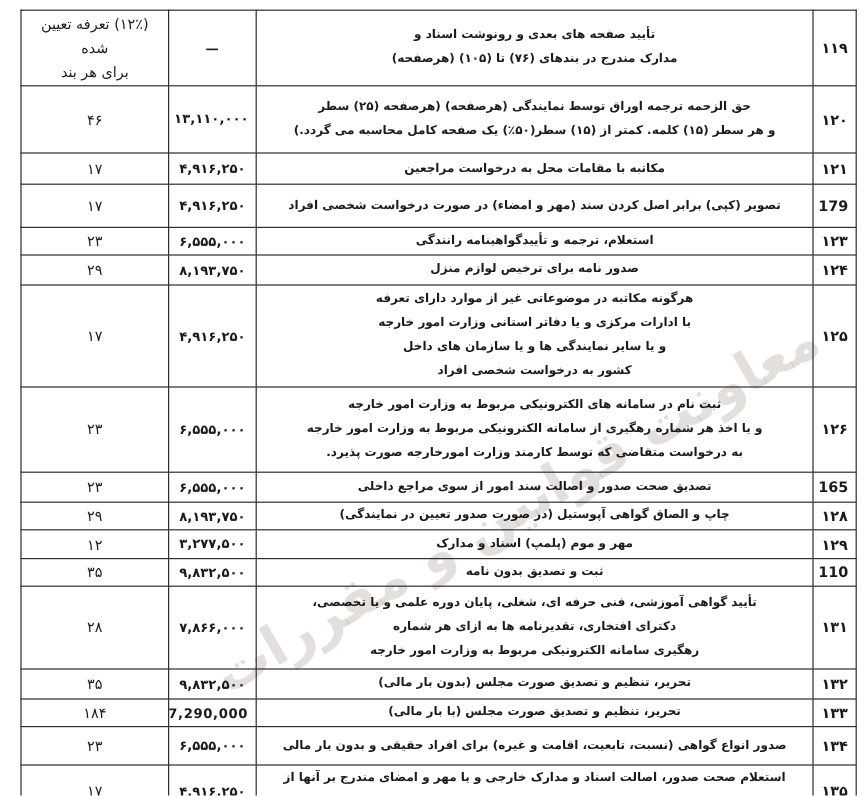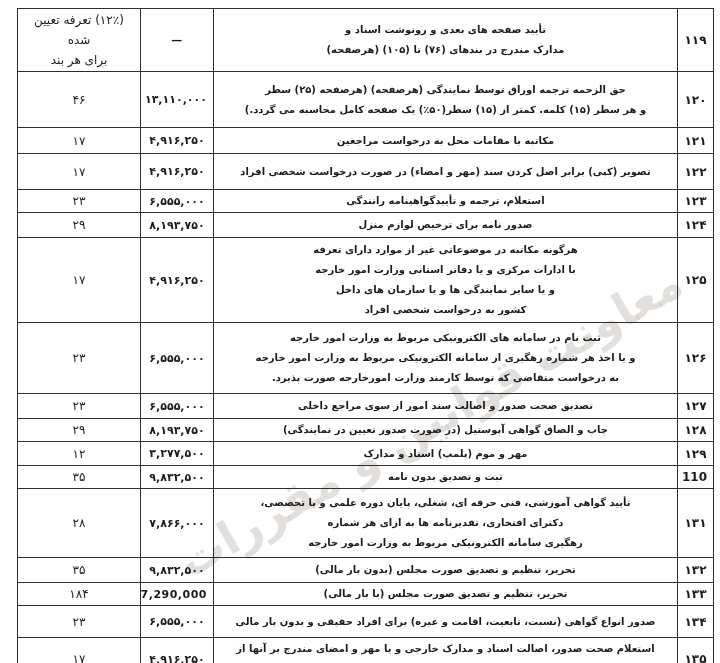--- a/index.html
+++ b/index.html
@@ -110,21 +110,21 @@
       <td class="amount">۱۳,۱۱۰,۰۰۰</td>
       <td class="tariff-val">۴۶</td>
     </tr>
         <tr style="height: 26px;">
       <td class="num">۱۲۱</td>
       <td class="desc">مکاتبه با مقامات محل به درخواست مراجعین</td>
       <td class="amount">۴,۹۱۶,۲۵۰</td>
       <td class="tariff-val">۱۷</td>
     </tr>
         <tr style="height: 36px;">
-      <td class="num">۱۲۲</td>
+      <td class="num">179</td>
       <td class="desc">تصویر (کپی) برابر اصل کردن سند (مهر و امضاء) در صورت درخواست شخصی افراد</td>
       <td class="amount">۴,۹۱۶,۲۵۰</td>
       <td class="tariff-val">۱۷</td>
     </tr>
         <tr style="height: 22px;">
       <td class="num">۱۲۳</td>
       <td class="desc">استعلام، ترجمه و تأییدگواهینامه رانندگی</td>
       <td class="amount">۶,۵۵۵,۰۰۰</td>
       <td class="tariff-val">۲۳</td>
     </tr>
@@ -145,21 +145,21 @@
     </tr>
         <tr style="height: 71px;">
       <td class="num">۱۲۶</td>
       <td class="desc">ثبت نام در سامانه های الکترونیکی مربوط به وزارت امور خارجه
 و یا اخذ هر شماره رهگیری از سامانه الکترونیکی مربوط به وزارت امور خارجه
 به درخواست متقاضی که توسط کارمند وزارت امورخارجه صورت پذیرد.</td>
       <td class="amount">۶,۵۵۵,۰۰۰</td>
       <td class="tariff-val">۲۳</td>
     </tr>
         <tr style="height: 25px;">
-      <td class="num">۱۲۷</td>
+      <td class="num">165</td>
       <td class="desc">تصدیق صحت صدور و اصالت سند امور از سوی مراجع داخلی</td>
       <td class="amount">۶,۵۵۵,۰۰۰</td>
       <td class="tariff-val">۲۳</td>
     </tr>
         <tr style="height: 22px;">
       <td class="num">۱۲۸</td>
       <td class="desc">چاپ و الصاق گواهی آپوستیل (در صورت صدور تعیین در نمایندگی)</td>
       <td class="amount">۸,۱۹۳,۷۵۰</td>
       <td class="tariff-val">۲۹</td>
     </tr>

